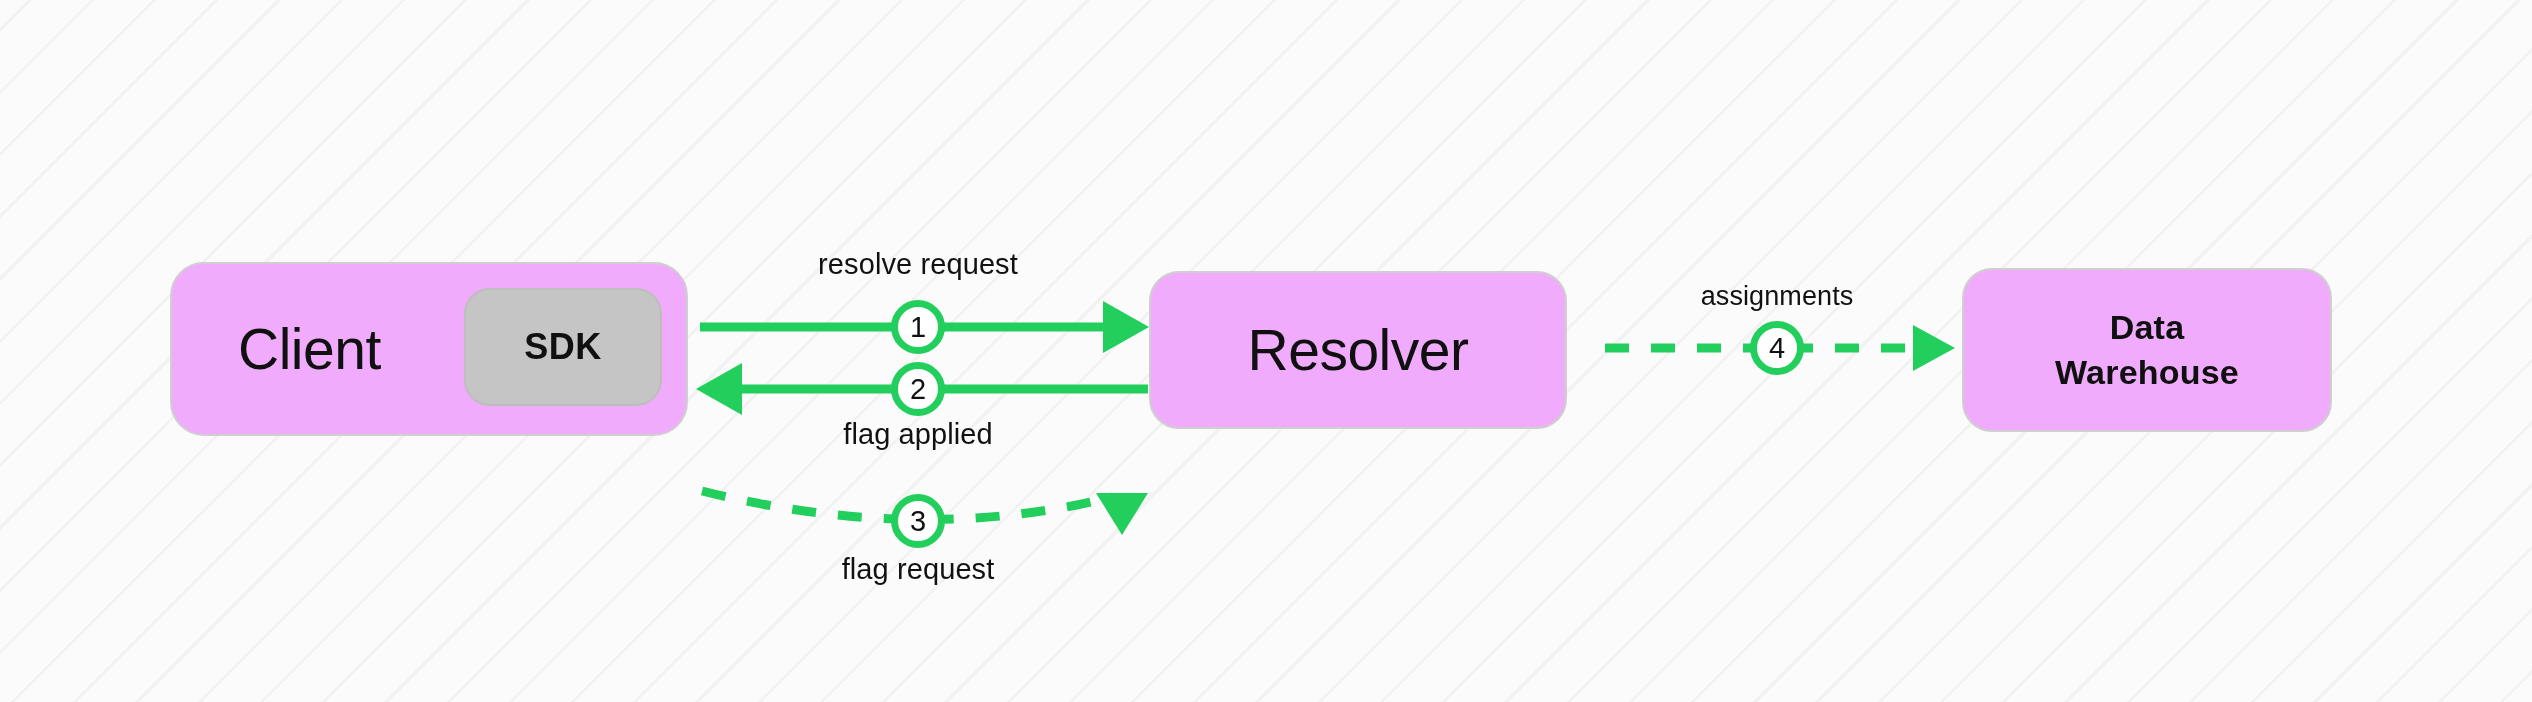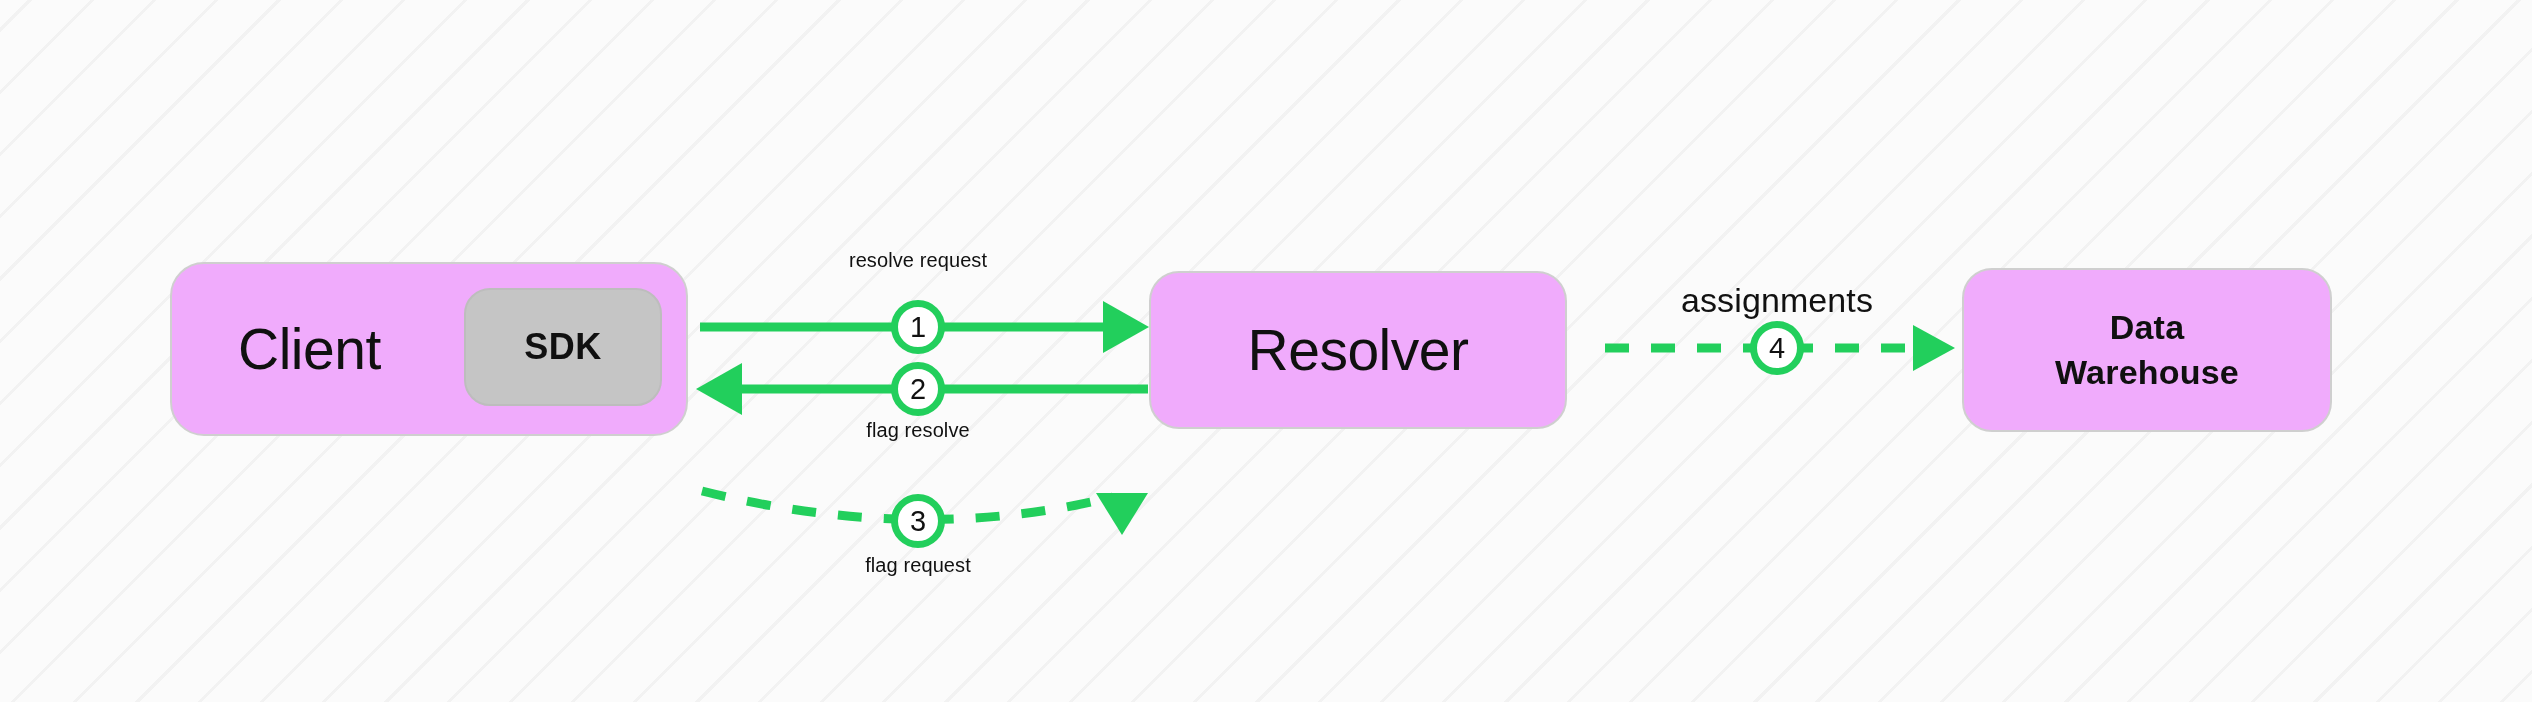--- a/index.html
+++ b/index.html
@@ -119,33 +119,33 @@
     left: 0;
     top: 0;
     width: 2532px;
     height: 702px;
     overflow: visible;
   }
 
   
   .edge-label {
     position: absolute;
-    font-size: 20px;
+    font-size: 29px;
     font-weight: 400;
     color: #111111;
     line-height: 1;
     white-space: nowrap;
     transform: translateX(-50%);
     letter-spacing: 0.1px;
   }
 
   #label-resolve-request { left: 918px; top: 250px; }
   #label-flag-values     { left: 918px; top: 420px; }
   #label-flag-applied    { left: 918px; top: 555px; }
-  #label-assignments     { left: 1777px; top: 283px; font-size: 34px; }
+  #label-assignments     { left: 1777px; top: 283px; font-size: 27px; }
 
   
   .step-badge {
     position: absolute;
     box-sizing: border-box;
     width: 54px;
     height: 54px;
     border-radius: 50%;
     background: #ffffff;
     border: 7px solid #22cf5c;
@@ -205,21 +205,21 @@
     <div class="resolver-label">Resolver</div>
   </div>
 
   <div class="node" id="node-warehouse">
     <div class="warehouse-line">Data</div>
     <div class="warehouse-line">Warehouse</div>
   </div>
 
   <div class="edge-label" id="label-resolve-request">resolve request</div>
 
-  <div class="edge-label" id="label-flag-values">flag resolve</div>
+  <div class="edge-label" id="label-flag-values">flag applied</div>
 
   <div class="edge-label" id="label-flag-applied">flag request</div>
 
   <div class="edge-label" id="label-assignments">assignments</div>
 
   <div class="step-badge" id="badge-1">
     <span>1</span>
   </div>
   <div class="step-badge" id="badge-2">
     <span>2</span>

